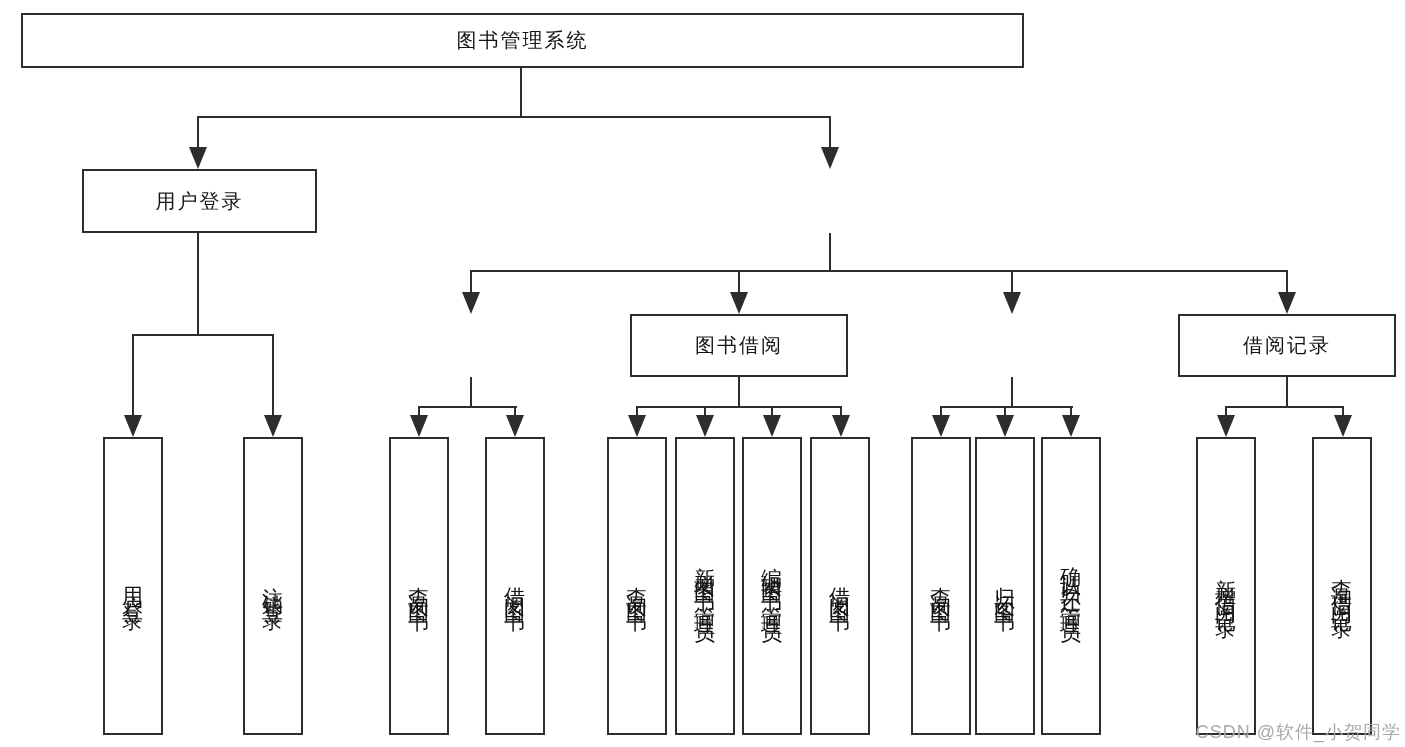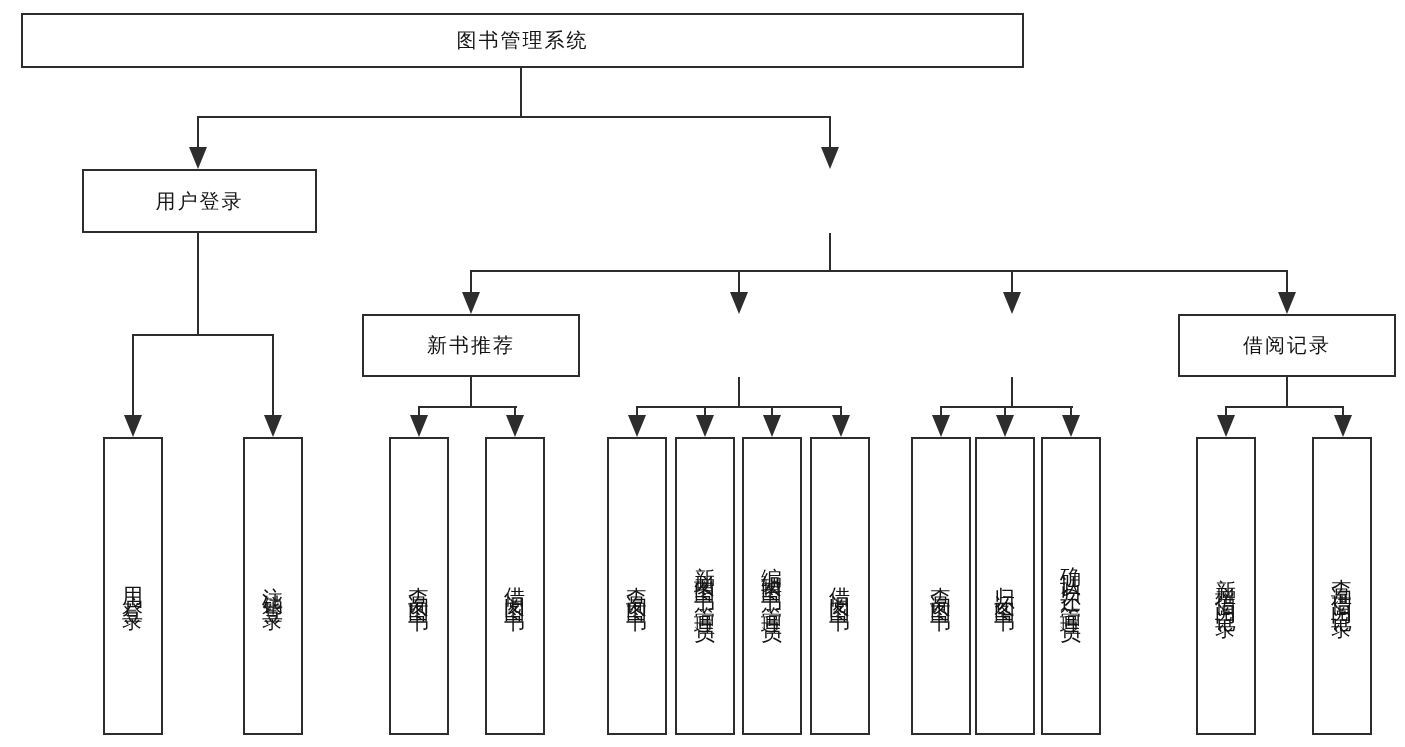--- a/index.html
+++ b/index.html
@@ -71,24 +71,24 @@
 
   <div class="node" style="left:21px;top:13px;width:1003px;height:55px">
     <span class="hlabel">图书管理系统</span>
   </div>
 
   <div class="node" style="left:82px;top:169px;width:235px;height:64px">
     <span class="hlabel">用户登录</span>
   </div>
 
 
-  <div class="node" style="left:362px;top:314px;width:218px;height:63px">
-    <span class="hlabel">新书推荐</span>
-  </div>
-
+
+  <div class="node" style="left:630px;top:314px;width:218px;height:63px">
+    <span class="hlabel">图书借阅</span>
+  </div>
 
 
   <div class="node" style="left:1178px;top:314px;width:218px;height:63px">
     <span class="hlabel">借阅记录</span>
   </div>
 
   <div class="node leaf" style="left:103px">
     <span class="vlabel">用户登录</span>
   </div>
   <div class="node leaf" style="left:243px">
@@ -199,14 +199,15 @@
 
   <div class="vline" style="left:1070px;top:406px;height:22px"></div>
   <div class="arrow" style="left:1062px;top:415px"></div>
 
   <div class="vline" style="left:1225px;top:406px;height:22px"></div>
   <div class="arrow" style="left:1217px;top:415px"></div>
 
   <div class="vline" style="left:1342px;top:406px;height:22px"></div>
   <div class="arrow" style="left:1334px;top:415px"></div>
 
+  <div class="watermark">CSDN @软件_小贺同学</div>
 
 </div>
 
 </body></html>

